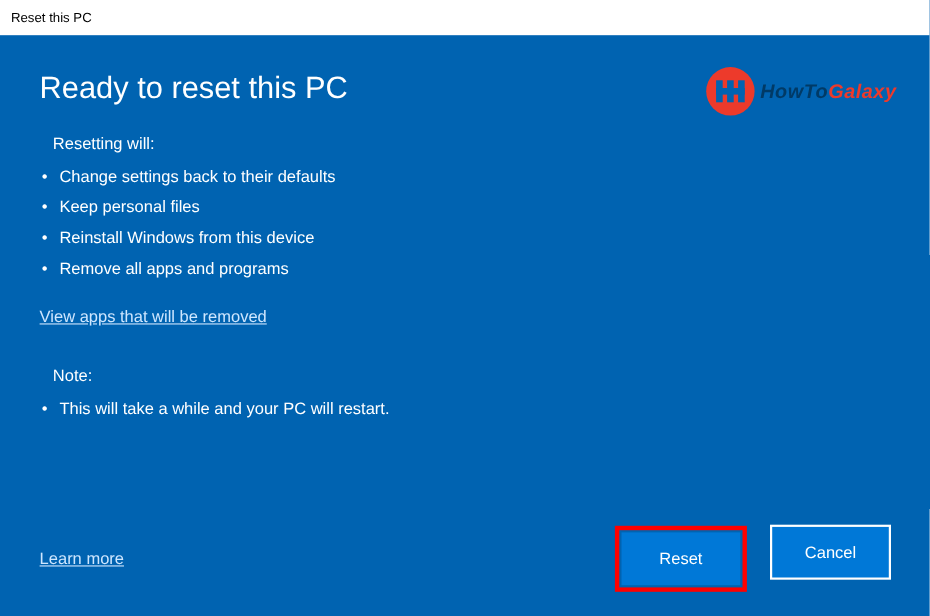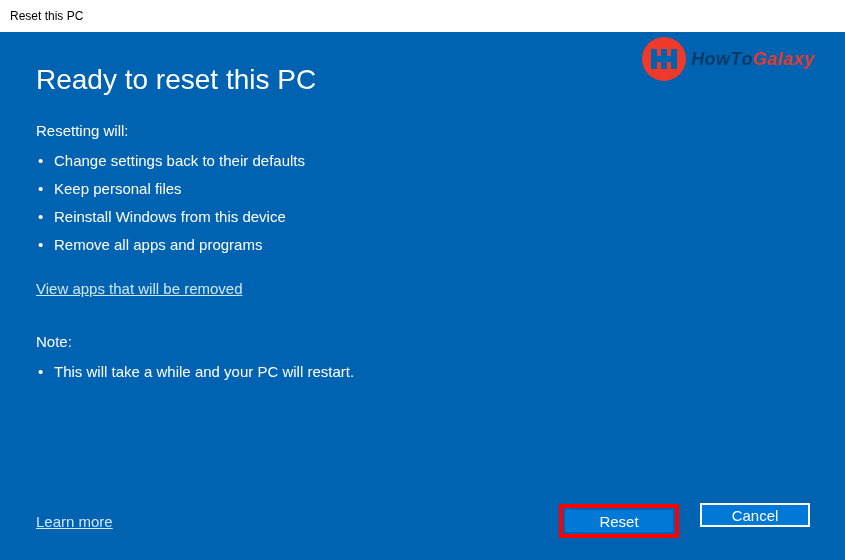--- a/index.html
+++ b/index.html
@@ -39,20 +39,21 @@
       flex-direction: column;
     }
     .heading {
       font-size: 28px;
       font-weight: 350;
       margin-bottom: 26px;
     }
     .section-label {
       font-size: 15px;
       margin-bottom: 8px;
+      margin-left: 12px;
     }
     ul.bullets {
       list-style: none;
       margin-bottom: 8px;
     }
     ul.bullets li {
       font-size: 15px;
       line-height: 28px;
       position: relative;
       padding-left: 18px;
@@ -82,41 +83,41 @@
       display: flex;
       align-items: center;
       justify-content: space-between;
     }
     .buttons {
       display: flex;
       gap: 22px;
     }
     .btn {
       width: 108px;
-      height: 22px;
+      height: 48px;
       background: #0078D7;
       color: #ffffff;
       border: none;
       font-size: 15px;
       cursor: pointer;
       display: flex;
       align-items: center;
       justify-content: center;
     }
     .btn-reset-wrap {
       border: 4px solid #FF0000;
       padding: 2px;
     }
     .btn-cancel {
       outline: 2px solid #ffffff;
       outline-offset: -1px;
     }
     .watermark {
       position: absolute;
-      top: 4px;
+      top: 28px;
       right: 30px;
       display: flex;
       align-items: center;
       gap: 4px;
       font-weight: 700;
       font-size: 18px;
       font-style: italic;
       color: #003a66;
     }
     .watermark svg {

